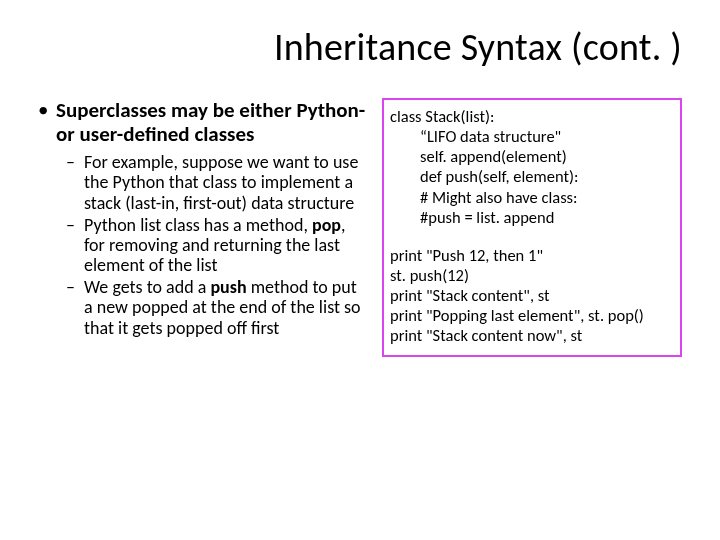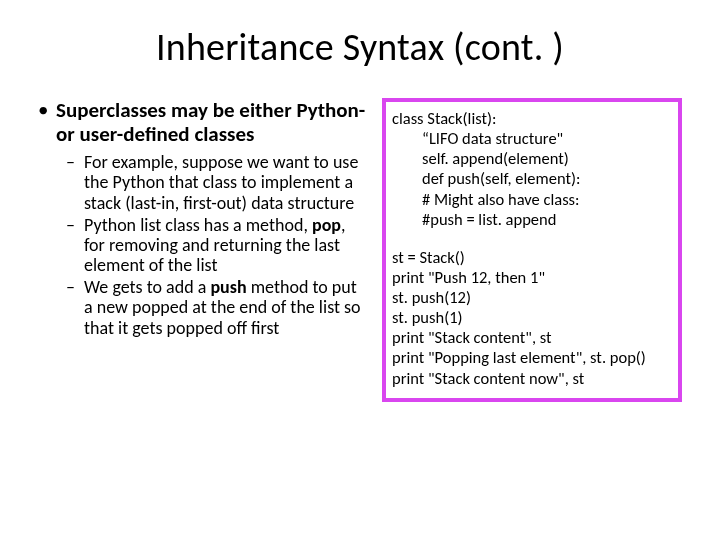--- a/index.html
+++ b/index.html
@@ -1,29 +1,29 @@
 <!DOCTYPE html>
 <html><head>
 <meta charset="utf-8">
 <style>
   * { margin: 0; padding: 0; box-sizing: border-box; }
   html, body { width: 720px; height: 540px; background: #fff; font-family: Calibri, Arial, sans-serif; color: #000; }
   .slide { width: 720px; height: 540px; padding: 18px 38px 0 38px; }
-  .title { font-size: 38px; font-weight: 400; text-align: center; margin-top: 6px; margin-bottom: 28px; letter-spacing: 0.2px; }
+  .title { font-size: 38px; font-weight: 400; text-align: right; margin-top: 6px; margin-bottom: 28px; letter-spacing: 0.2px; }
   .cols { display: flex; gap: 14px; }
   .left { width: 330px; }
   .right { width: 300px; }
   .bullet-l1 { display: flex; margin-bottom: 6px; }
   .bullet-l1 .dot { width: 18px; font-size: 21px; line-height: 1.15; }
   .bullet-l1 .txt { font-size: 21px; line-height: 1.15; flex: 1; font-weight: bold; }
   .sub-list { margin-left: 28px; margin-top: 2px; }
   .bullet-l2 { display: flex; margin-bottom: 2px; }
   .bullet-l2 .dash { width: 18px; font-size: 18px; line-height: 1.12; }
   .bullet-l2 .txt { font-size: 18px; line-height: 1.12; flex: 1; }
-  .codebox { border: 4px solid #d946ef; padding: 6px 8px 10px 6px; font-size: 16.5px; line-height: 1.22; }
+  .codebox { border: 2px solid #d946ef; padding: 6px 8px 10px 6px; font-size: 16.5px; line-height: 1.22; }
   .codebox .indent { padding-left: 30px; }
   .codebox .blank { height: 18px; }
   b { font-weight: 700; }
 </style>
 </head>
 <body>
 
 <div class="slide">
   <h1 class="title">Inheritance Syntax (cont. )</h1>
 
@@ -52,24 +52,22 @@
 
     <div class="right">
       <div class="codebox">
         <div>class Stack(list):</div>
         <div class="indent">“LIFO data structure"</div>
         <div class="indent">self. append(element)</div>
         <div class="indent">def push(self, element):</div>
         <div class="indent"># Might also have class:</div>
         <div class="indent">#push = list. append</div>
         <div class="blank"></div>
-        <div>st = Stack()</div>
         <div>print "Push 12, then 1"</div>
         <div>st. push(12)</div>
-        <div>st. push(1)</div>
         <div>print "Stack content", st</div>
         <div>print "Popping last element", st. pop()</div>
         <div>print "Stack content now", st</div>
       </div>
     </div>
 
   </div>
 </div>
 
 </body></html>

